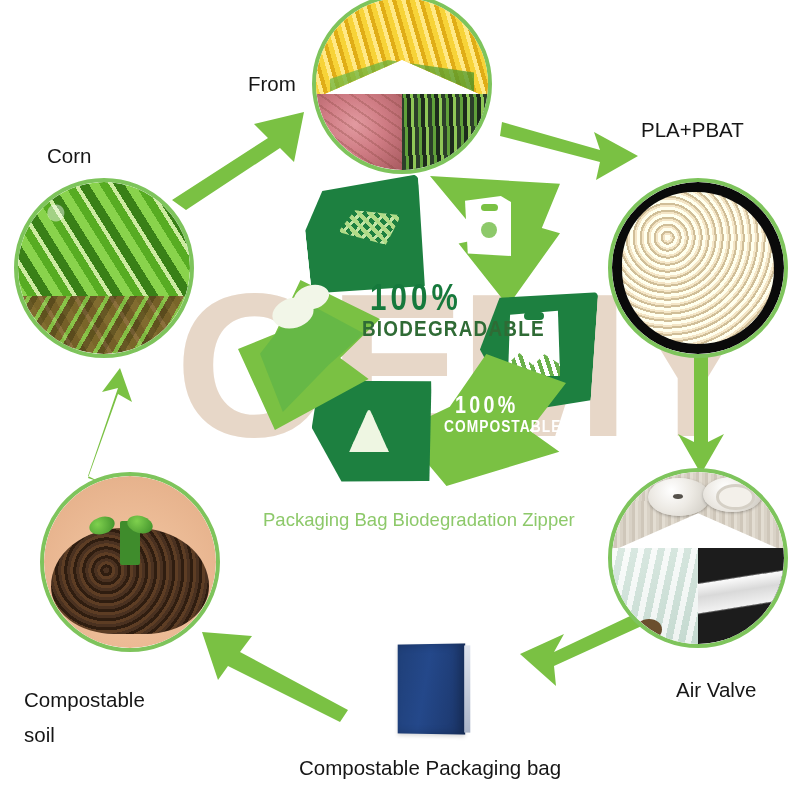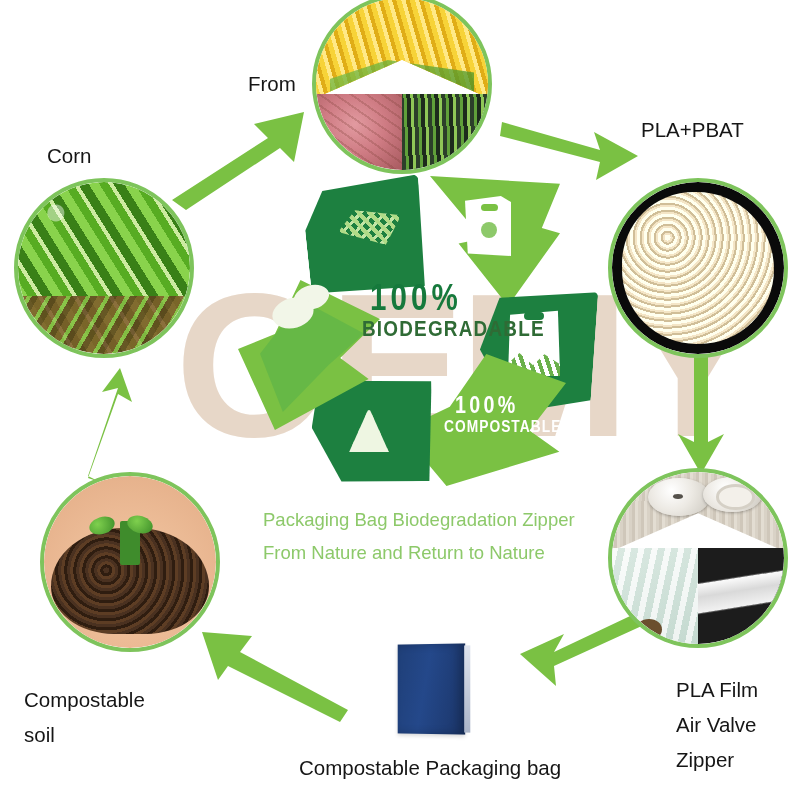--- a/index.html
+++ b/index.html
@@ -323,31 +323,28 @@
     </svg>
   </div>
 
   <div class="pct-bio">100%</div>
   <div class="bio-word">BIODEGRADABLE</div>
   <div class="pct-comp">100%</div>
   <div class="comp-word">COMPOSTABLE</div>
 
   <div class="caption">
     <div>Packaging Bag Biodegradation Zipper</div>
-    <div>From Nature and Return to Nature</div>
   </div>
 
   <div class="label" id="label-plant">Corn</div>
   <div class="label" id="label-corn">From</div>
   <div class="label" id="label-plapbat">PLA+PBAT</div>
 
   <div class="label" id="label-film">
-    <div>PLA Film</div>
     <div>Air Valve</div>
-    <div>Zipper</div>
   </div>
 
   <div class="label" id="label-soil">
     <div>Compostable</div>
     <div>soil</div>
   </div>
 
   <div class="label" id="label-bag">Compostable Packaging bag</div>
 
 </div>

